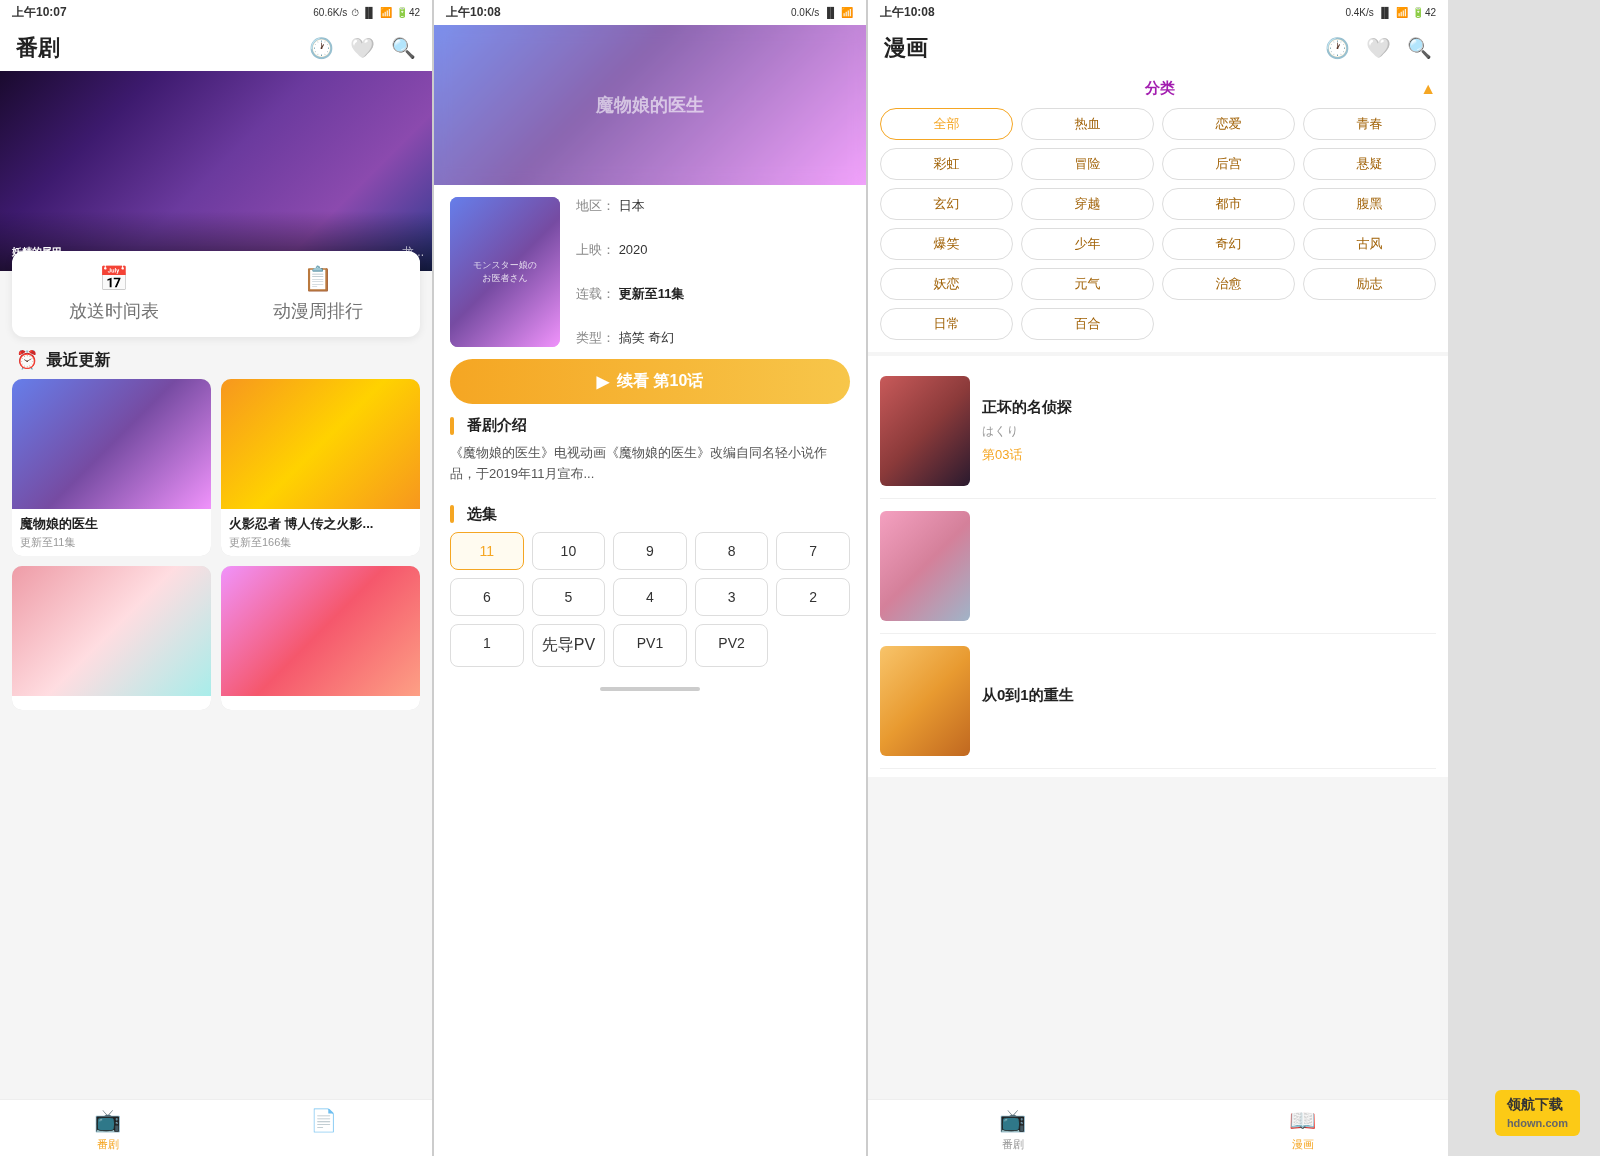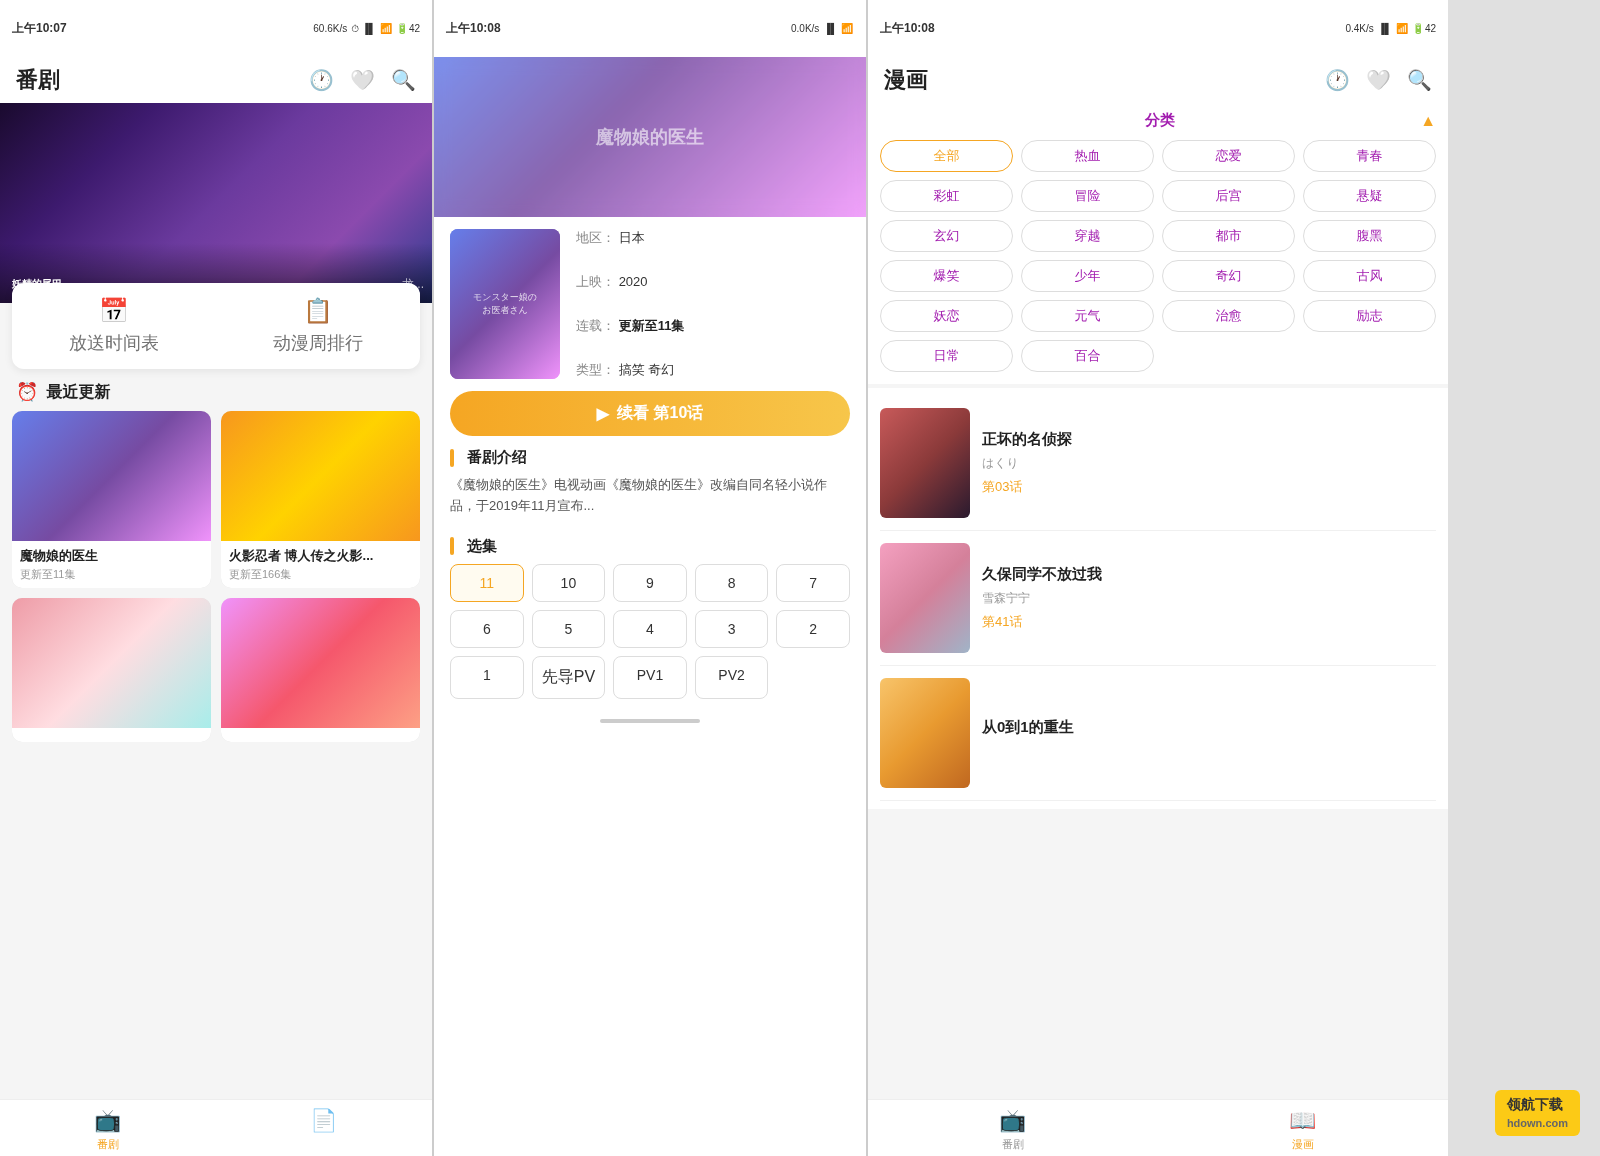--- a/index.html
+++ b/index.html
@@ -19,21 +19,21 @@
       flex-direction: column;
       background: #fff;
       overflow: hidden;
       position: relative;
     }
 
     
     .status-bar {
       display: flex;
       justify-content: space-between;
-      padding: 20px 12px;
+      padding: 4px 12px;
       font-size: 11px;
       color: #333;
       background: #fff;
       min-height: 22px;
     }
     .status-bar .time { font-weight: bold; font-size: 12px; }
     .status-bar .icons { display: flex; gap: 4px; align-items: center; font-size: 10px; }
 
     
     .app-header {
@@ -352,21 +352,21 @@
       display: grid;
       grid-template-columns: repeat(4, 1fr);
       gap: 8px;
     }
     .filter-tag {
       border: 1.5px solid #ddd;
       border-radius: 20px;
       padding: 6px 4px;
       text-align: center;
       font-size: 13px;
-      color: #a21caf;
+      color: #a16207;
       cursor: pointer;
       background: #fff;
     }
     .filter-tag.active {
       border-color: #f5a623;
       color: #f5a623;
       background: #fff;
     }
 
     .manga-list {
@@ -698,25 +698,20 @@
         <div class="manga-cover manga-cover-1"></div>
         <div class="manga-info">
           <div class="manga-title">正坏的名侦探</div>
           <div class="manga-author">はくり</div>
           <div class="manga-chapter">第03话</div>
         </div>
       </div>
 
       <div class="manga-item">
         <div class="manga-cover manga-cover-2"></div>
-        <div class="manga-info">
-          <div class="manga-title">久保同学不放过我</div>
-          <div class="manga-author">雪森宁宁</div>
-          <div class="manga-chapter">第41话</div>
-        </div>
       </div>
 
       <div class="manga-item">
         <div class="manga-cover manga-cover-3"></div>
         <div class="manga-info">
           <div class="manga-title">从0到1的重生</div>
           <div class="manga-author"></div>
           <div class="manga-chapter"></div>
         </div>
       </div>

